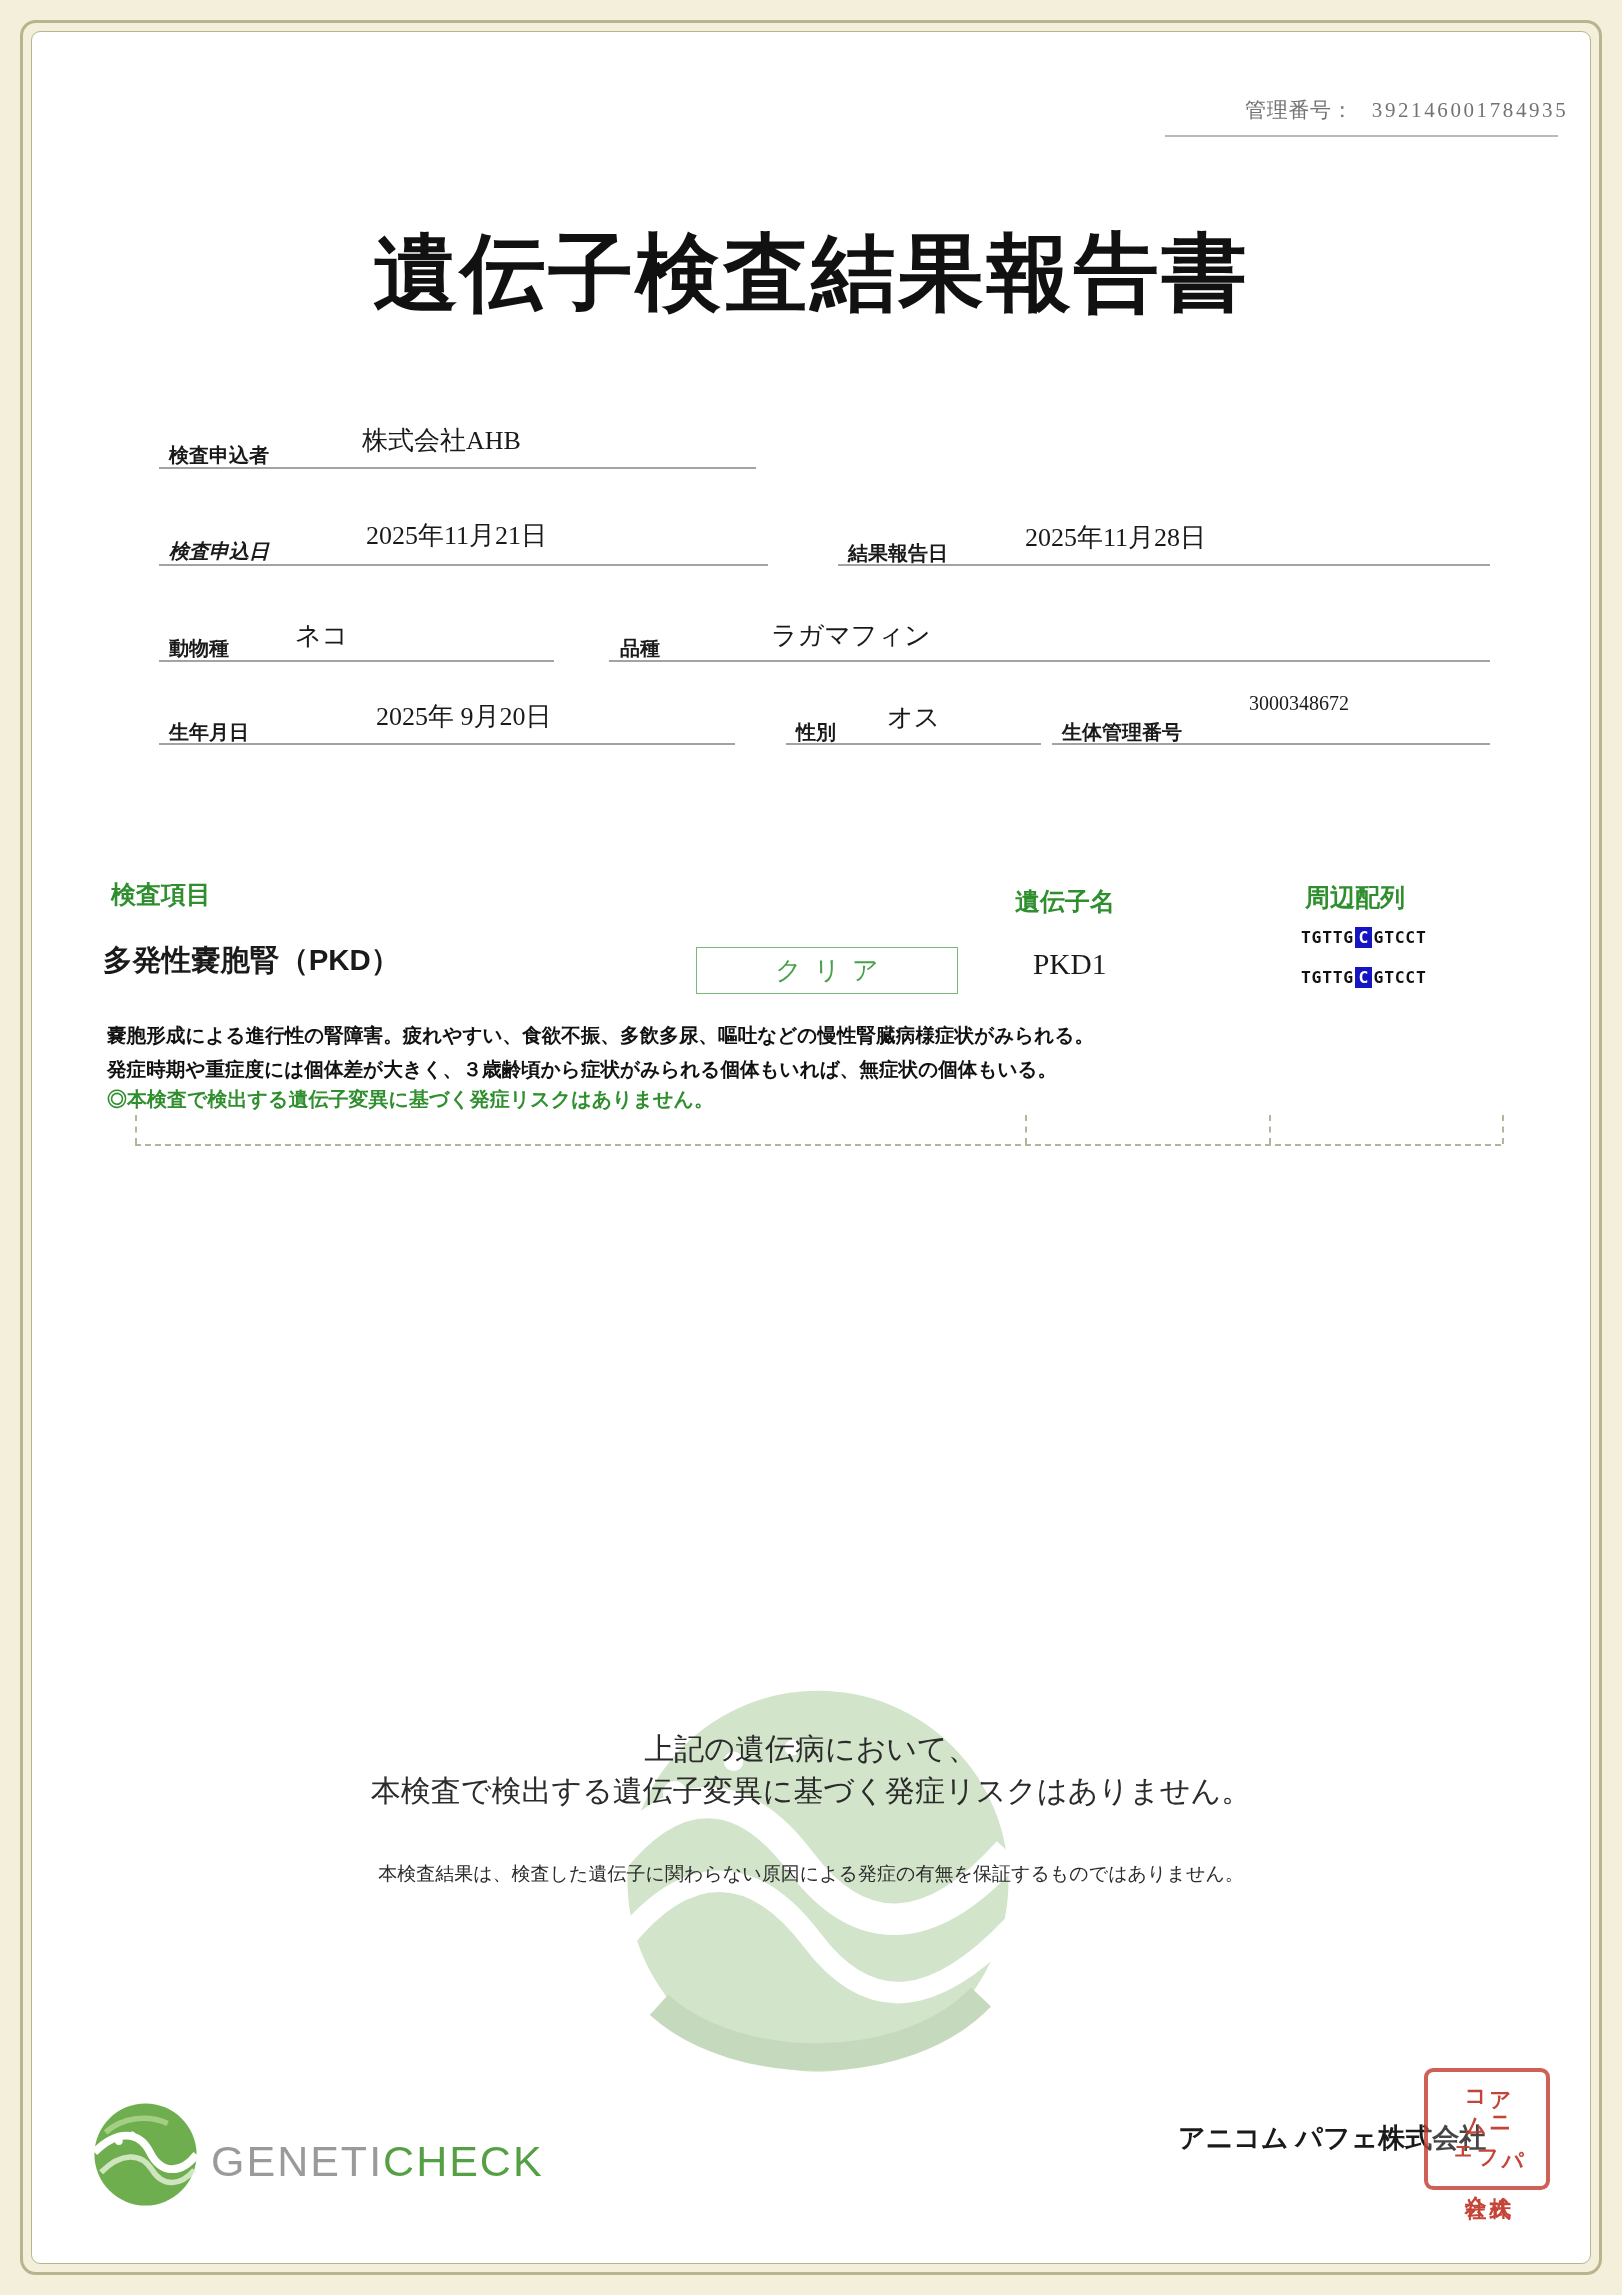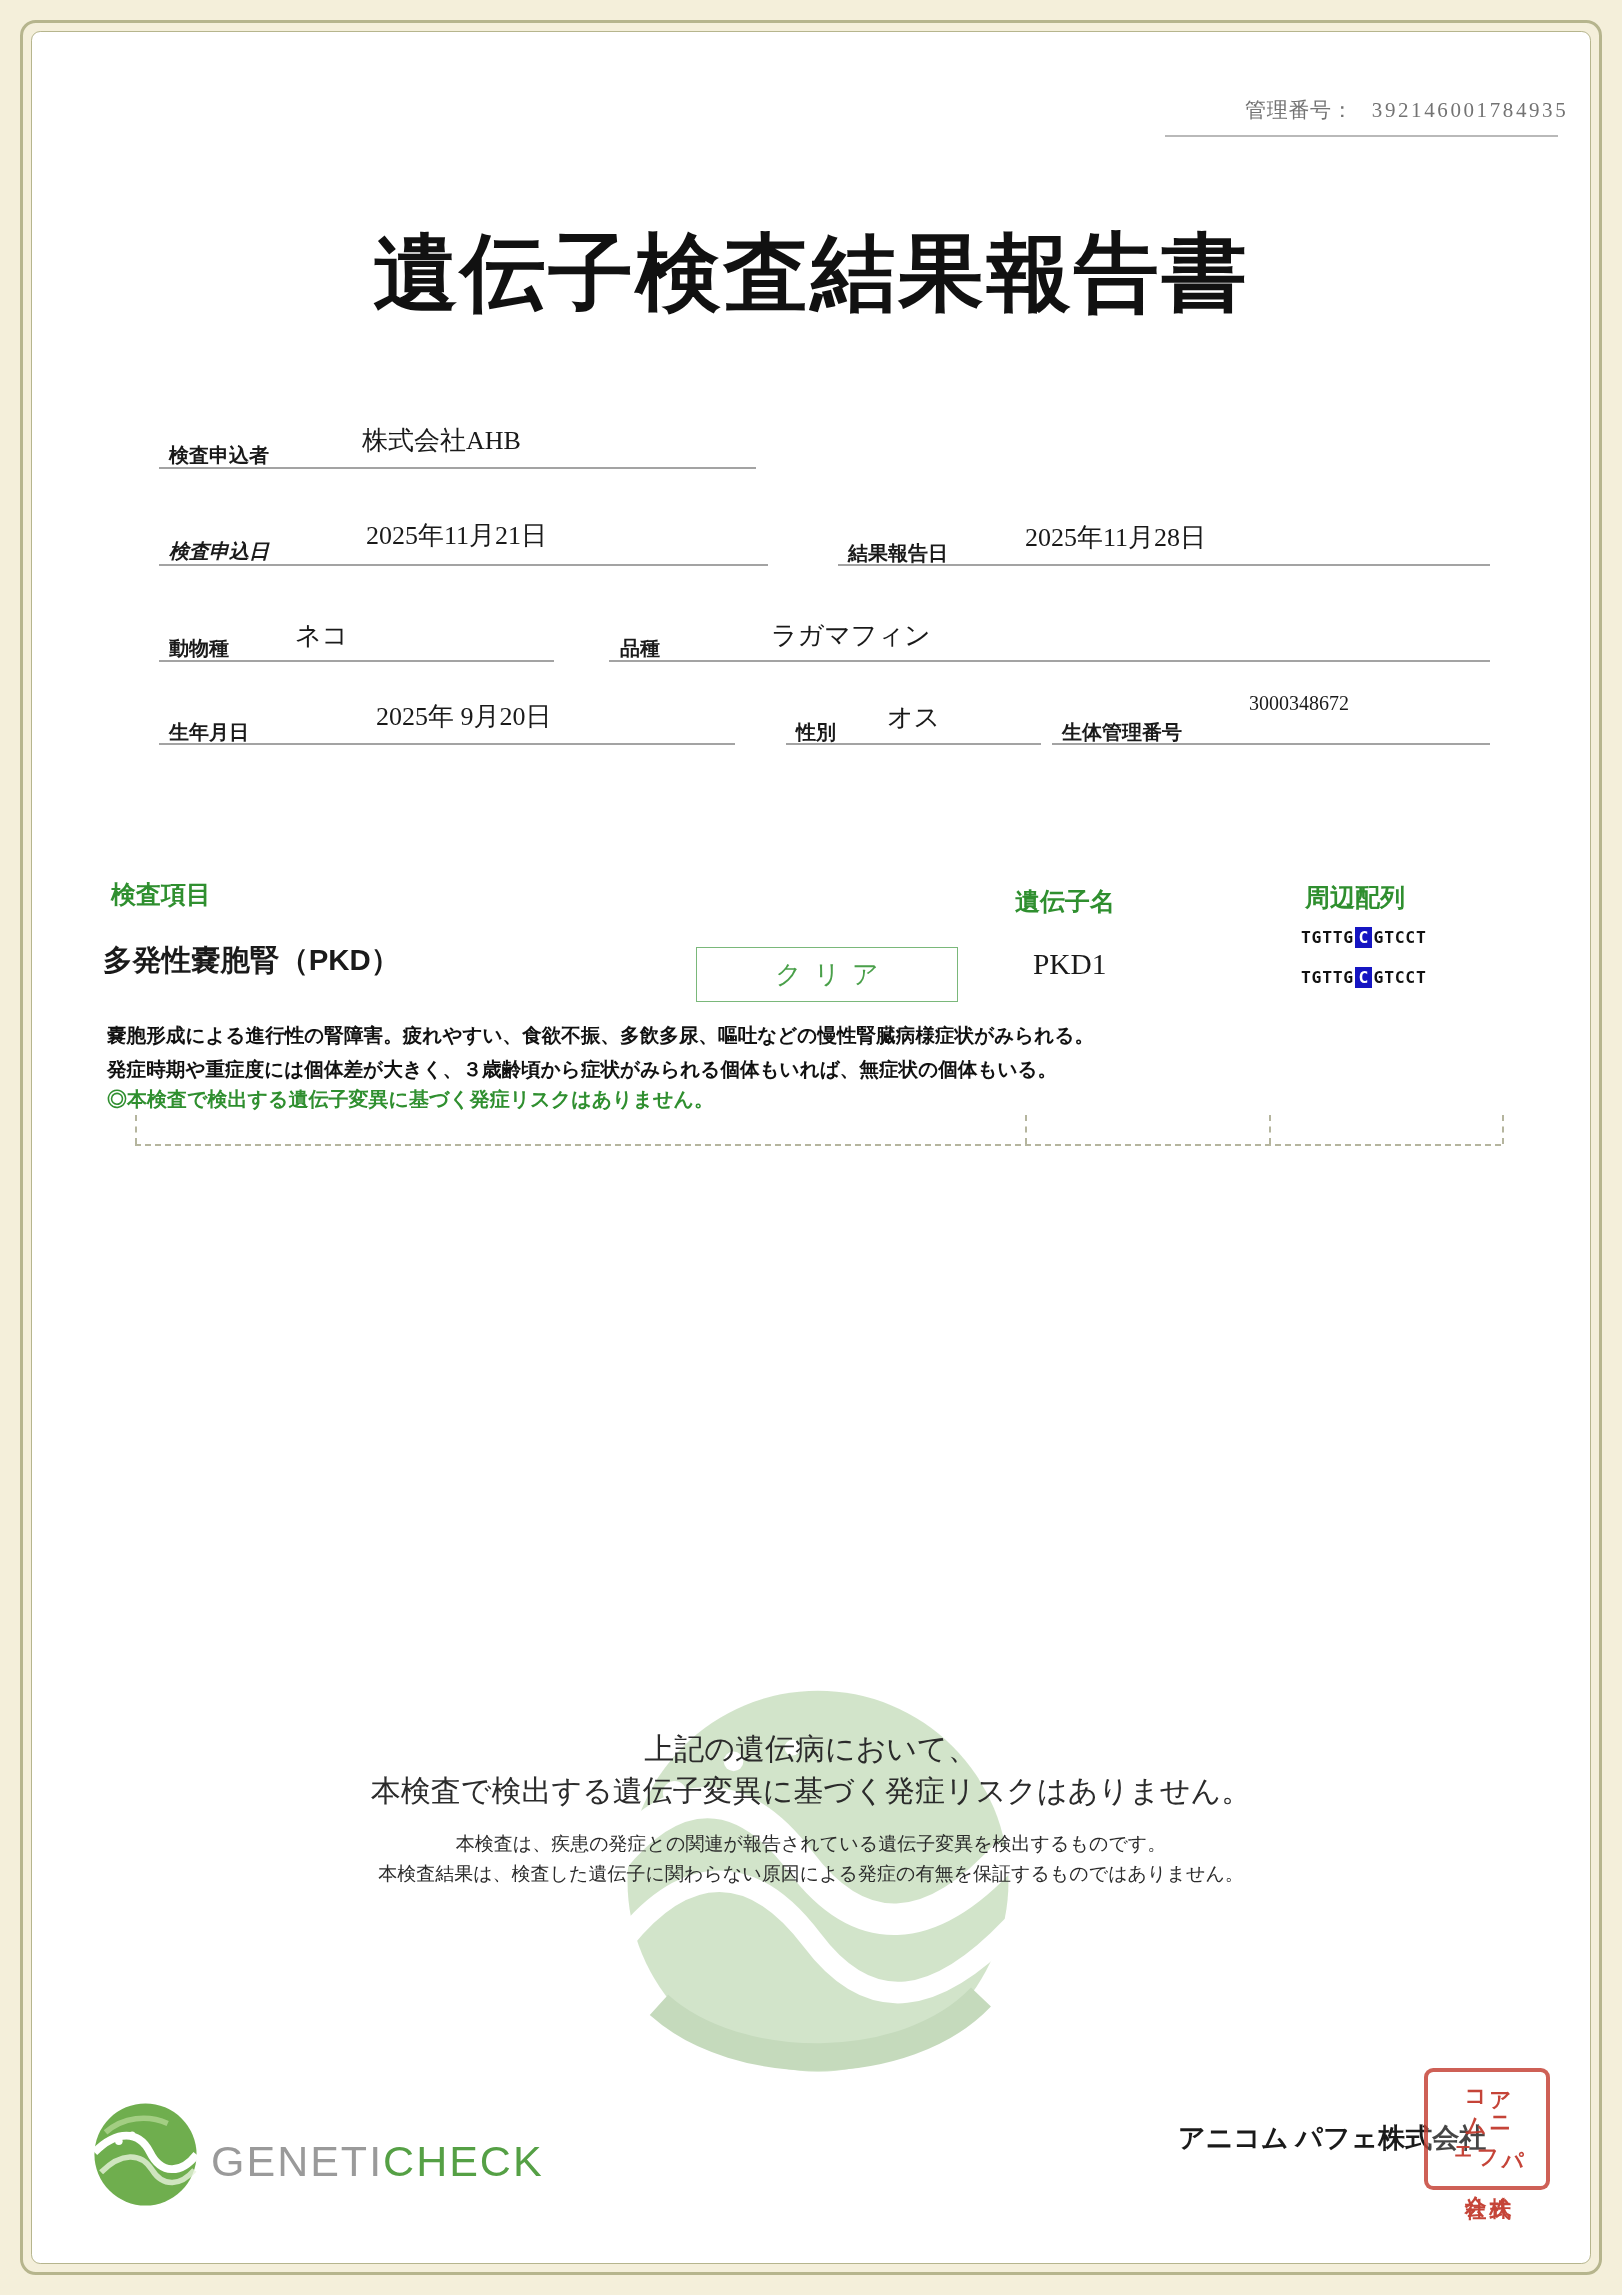--- a/index.html
+++ b/index.html
@@ -24,21 +24,21 @@
 
   
   .lbl { font-family:"Liberation Serif", serif; font-weight:700; font-size:20px; white-space:nowrap;margin-top:15px; }
   .val { font-family:"Liberation Serif", serif; font-size:26px; white-space:nowrap; }
   .val-num { font-family:"Liberation Serif", serif; font-size:20px; white-space:nowrap; }
   .rule { border-top:2px solid #a3a3a3; height:0; }
 
   
   .res-hdr { font-family:"Liberation Serif", serif; font-weight:700; font-size:25px; color:#2f8f2f; white-space:nowrap; }
   .res-item { font-weight:700; font-size:29.4px; white-space:nowrap; }
-  .clear-box { width:262px; height:55px; border:1.3px solid #7ab87a; display:flex; align-items:center; justify-content:center;
+  .clear-box { width:262px; height:47px; border:1.3px solid #7ab87a; display:flex; align-items:center; justify-content:center;
                color:#4aa04a; font-size:26px; letter-spacing:11.8px; padding-left:11.8px; }
   .gene-val { font-family:"Liberation Serif", serif; font-size:29.4px; }
   .seq { font-family:"DejaVu Sans Mono", monospace; font-weight:700; font-size:16.4px; letter-spacing:0.7px; color:#111; white-space:nowrap; }
   .seq-base { background:#1515c2; color:#ffffff; padding:0.7px 3.3px; margin:0 1.3px; }
   .desc { font-weight:700; font-size:19.6px; color:#111; white-space:nowrap; }
   .risk-note { font-weight:700; font-size:20px; color:#2f8f2f; white-space:nowrap; }
 
   .dash-h { border-top:2px dashed #b5b59e; height:0; }
   .dash-v { border-left:2px dashed #b5b59e; width:0; }
 
@@ -141,21 +141,20 @@
       <path d="M16,135 C48,95 82,95 112,135 C142,175 176,168 214,128" stroke="#ffffff" stroke-width="11" fill="none"></path>
       <path d="M34,168 C74,204 160,204 198,164" stroke="#7fae6c" stroke-width="14" fill="none"></path>
       <circle cx="42" cy="60" r="6" fill="#ffffff"></circle>
       <circle cx="72" cy="44" r="5" fill="#ffffff"></circle>
       <circle cx="102" cy="37" r="4" fill="#ffffff"></circle>
     </g>
   </svg>
 
   <div class="abs sum-line" style="top:1729px; left:0;">上記の遺伝病において、</div>
   <div class="abs sum-line" style="top:1771px; left:0;">本検査で検出する遺伝子変異に基づく発症リスクはありません。</div>
-  <div class="abs sum-note" style="top:1831px; left:0;">本検査は、疾患の発症との関連が報告されている遺伝子変異を検出するものです。</div>
   <div class="abs sum-note" style="top:1861px; left:0;">本検査結果は、検査した遺伝子に関わらない原因による発症の有無を保証するものではありません。</div>
 
   <svg class="abs" style="left:90px; top:2099px;" width="111" height="111" viewBox="0 0 100 100">
     <circle cx="50" cy="50" r="46" fill="#6fae4e"></circle>
     <path d="M4,48 C24,28 44,28 54,48 C64,68 82,68 96,50" stroke="#ffffff" stroke-width="7" fill="none"></path>
     <path d="M10,66 C28,48 46,48 56,64 C66,80 82,78 94,64" stroke="#e7f2dc" stroke-width="5" fill="none" opacity="0.8"></path>
     <path d="M14,30 C30,16 52,14 70,22" stroke="#a9d18a" stroke-width="5" fill="none" opacity="0.9"></path>
     <circle cx="26" cy="38" r="3.4" fill="#ffffff"></circle>
     <circle cx="38" cy="32" r="2.8" fill="#ffffff"></circle>
   </svg>

